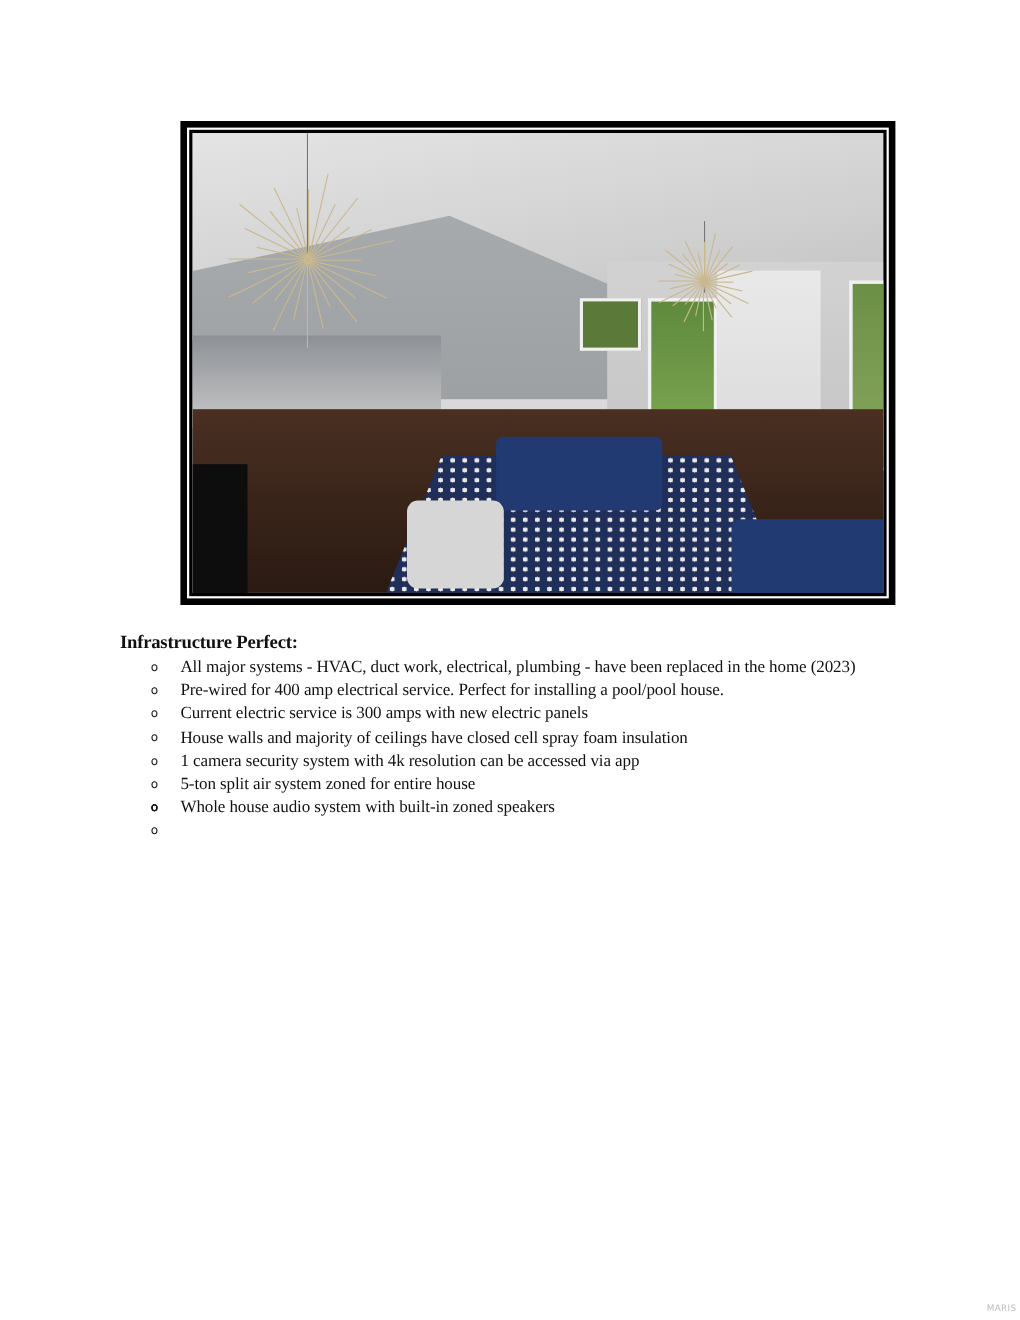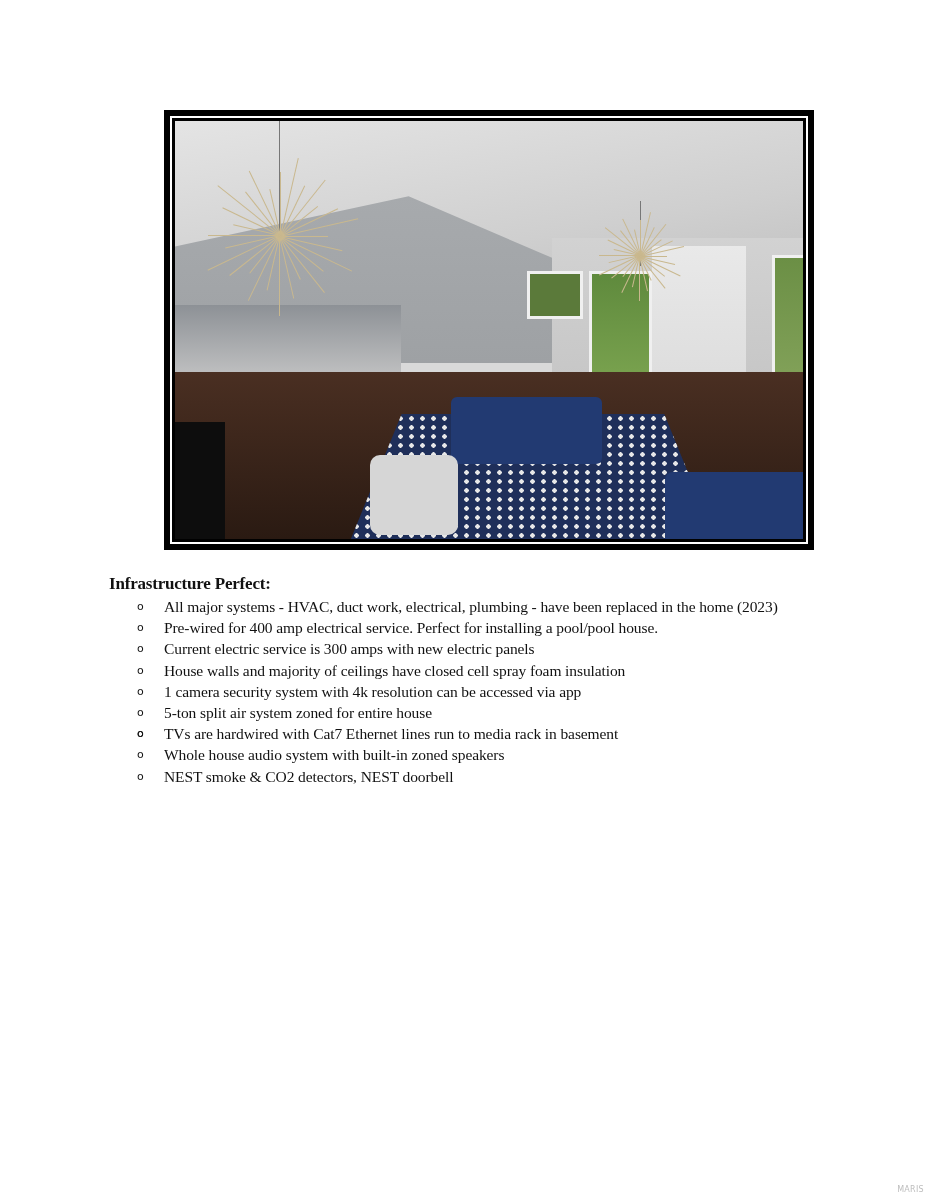--- a/index.html
+++ b/index.html
@@ -126,19 +126,19 @@
 <div class="section">
   <div class="heading">Infrastructure Perfect:</div>
   <ul class="list">
     <li class="list-item"><span class="bullet">o</span><span>All major systems - HVAC, duct work, electrical, plumbing - have been replaced in the home (2023)</span></li>
     <li class="list-item"><span class="bullet">o</span><span>Pre-wired for 400 amp electrical service. Perfect for installing a pool/pool house.</span></li>
     <li class="list-item"><span class="bullet">o</span><span>Current electric service is 300 amps with new electric panels</span></li>
     <li class="list-item"><span class="bullet">o</span><span>House walls and majority of ceilings have closed cell spray foam insulation</span></li>
     <li class="list-item"><span class="bullet">o</span><span>1 camera security system with 4k resolution can be accessed via app</span></li>
     <li class="list-item"><span class="bullet">o</span><span>5-ton split air system zoned for entire house</span></li>
     <li class="list-item"><span class="bullet">o</span></li>
-    <li class="list-item"><span class="bullet">o</span><span>TVs are hardwired with Cat7 Ethernet lines run to media rack in basement</span></li>
+    <li class="list-item"><span class="bullet">o</span></li>
     <li class="list-item"><span class="bullet">o</span><span>Whole house audio system with built-in zoned speakers</span></li>
-    <li class="list-item"><span class="bullet">o</span><span>NEST smoke &amp; CO2 detectors, NEST doorbell</span></li>
+    <li class="list-item"><span class="bullet">o</span></li>
   </ul>
 </div>
 
 <div class="footer-mark">MARIS</div>
 
 </body></html>

